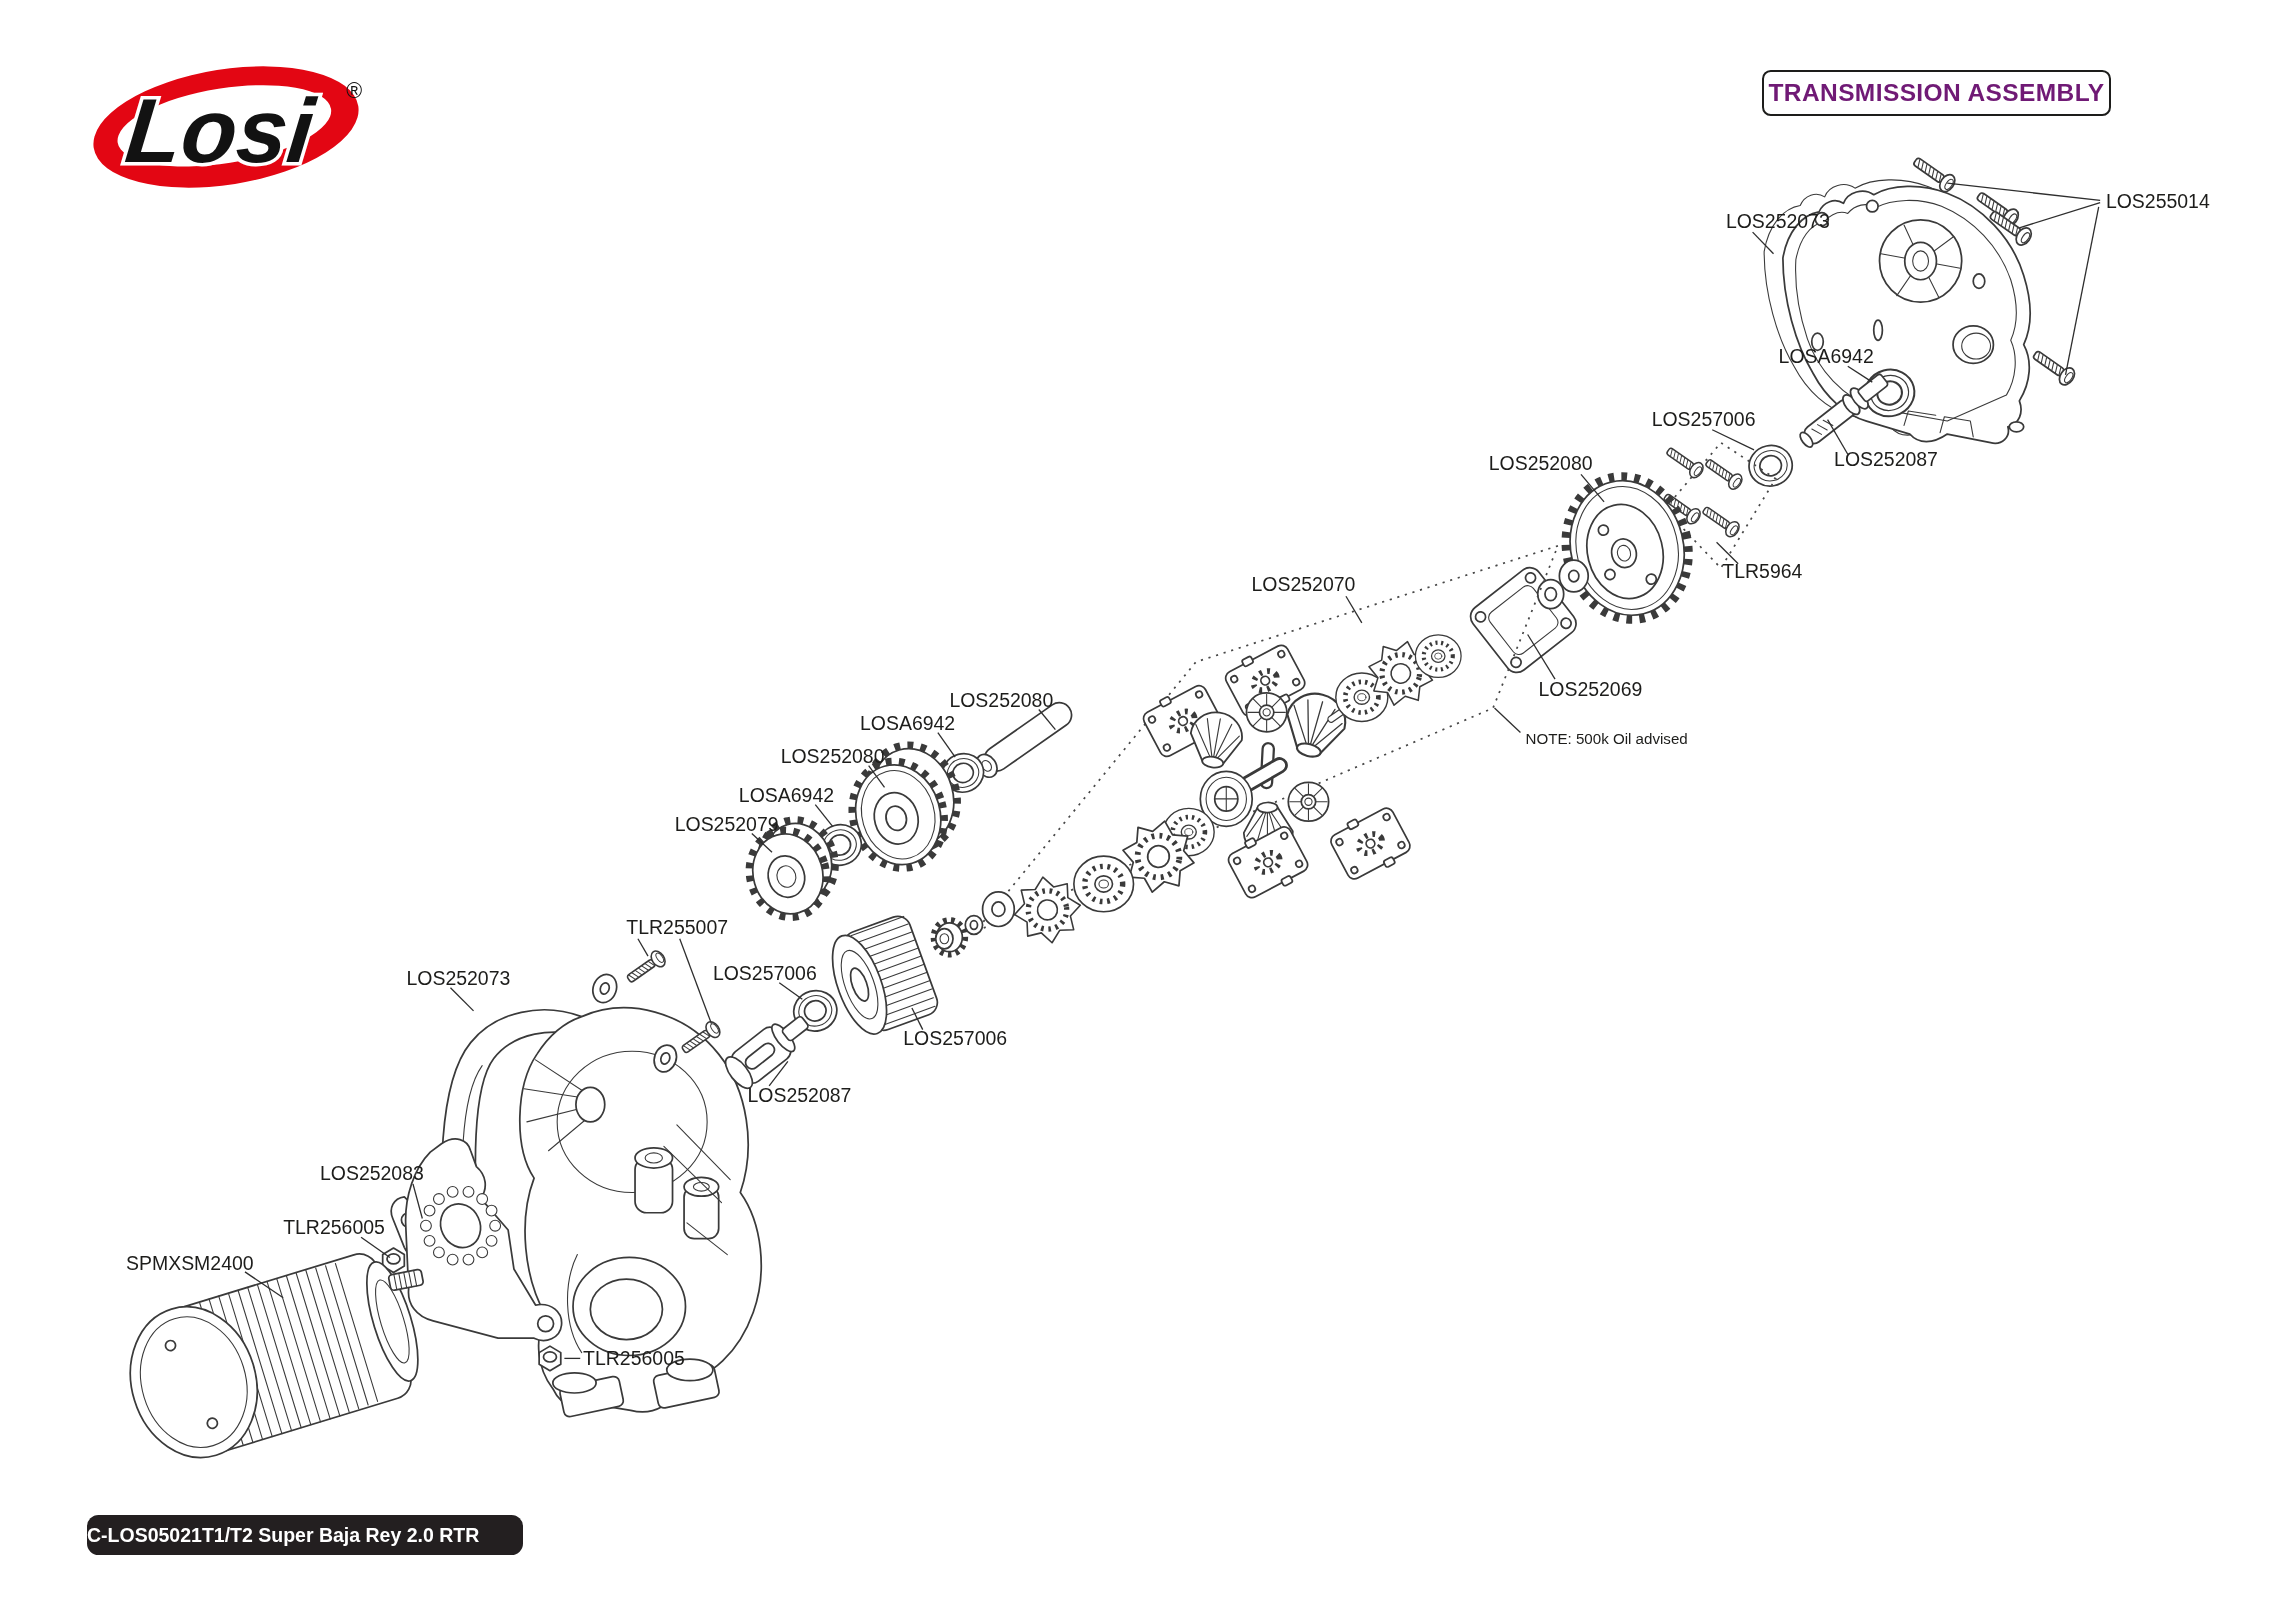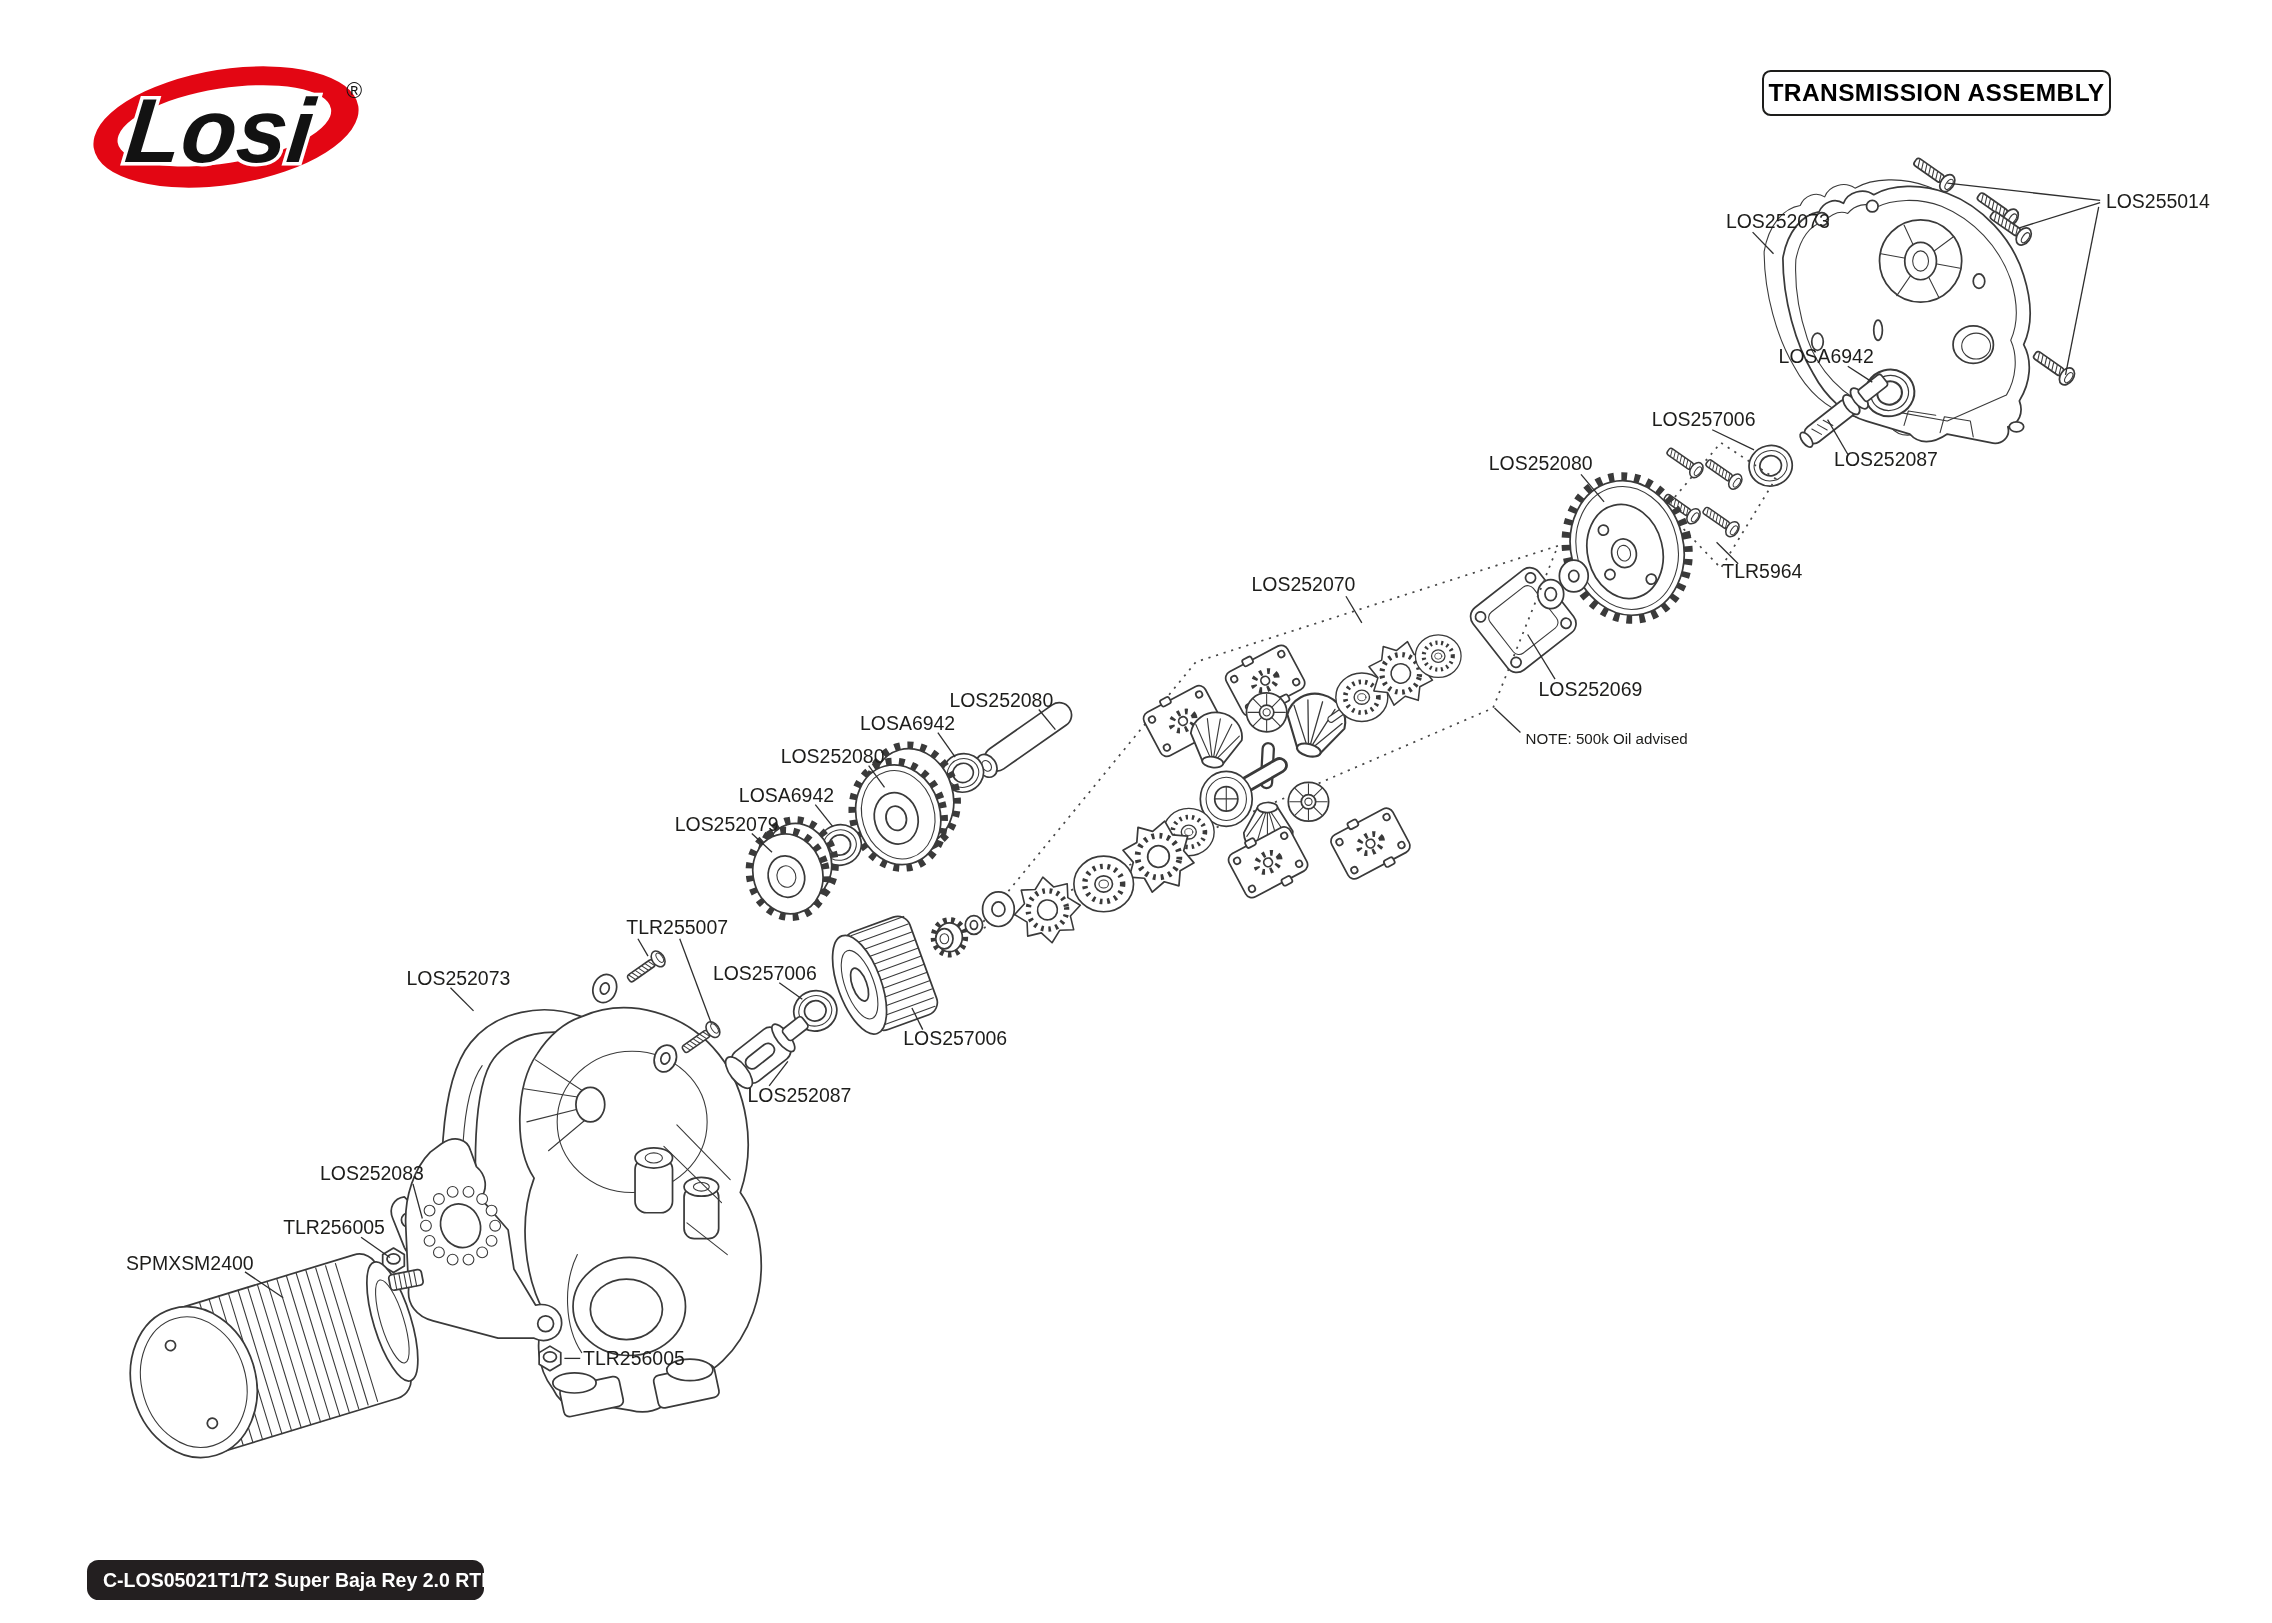--- a/index.html
+++ b/index.html
@@ -2,24 +2,24 @@
 <html style="font-size:11.5px"><head>
 <meta charset="utf-8">
 <style>
   html,body{margin:0;padding:0;background:#ffffff;}
   .page{position:relative;width:2273px;height:1623px;background:#fff;overflow:hidden;
         font-family:"Liberation Sans",sans-serif;}
   
   .title-box{position:absolute;left:1762px;top:70px;width:349px;height:46px;
      border:2.9px solid #1d1d1b;border-radius:8.7px;display:flex;align-items:center;
      justify-content:center;box-sizing:border-box;background:#fff;}
-  .title-box span{font-size:24.5px;font-weight:bold;letter-spacing:0.4px;color:#000000;white-space:nowrap;}
-  .footer-tag{position:absolute;left:87px;top:1515px;width:397px;height:40px;
+  .title-box span{font-size:24.5px;font-weight:bold;letter-spacing:0.4px;color:#701a75;white-space:nowrap;}
+  .footer-tag{position:absolute;left:87px;top:1515px;width:436px;height:40px;
      background:#231f20;border-radius:11.5px;display:flex;align-items:center;
-     padding-left:16px;box-sizing:border-box;margin-top:45px;}
+     box-sizing:border-box;}
   .footer-tag span{color:#fff;font-size:19.5px;font-weight:bold;white-space:nowrap;}
   .logo-wrap{position:absolute;left:78px;top:55px;width:296px;height:144px;}
   
   svg text{font-family:"Liberation Sans",sans-serif;}
   .ln{fill:none;stroke:#3a3a3a;stroke-width:2.4;stroke-linecap:round;stroke-linejoin:round;}
   .fw{fill:#ffffff;stroke:#3a3a3a;stroke-width:2.4;stroke-linecap:round;stroke-linejoin:round;}
   .thin{stroke-width:1.5;}
   .teeth{fill:none;stroke:#3a3a3a;stroke-width:12;stroke-dasharray:8 10;}
   .teeth2{fill:none;stroke:#3a3a3a;stroke-width:8;stroke-dasharray:5 6;}
   .holes{fill:none;stroke:#3a3a3a;stroke-width:8;stroke-dasharray:4 7;}

